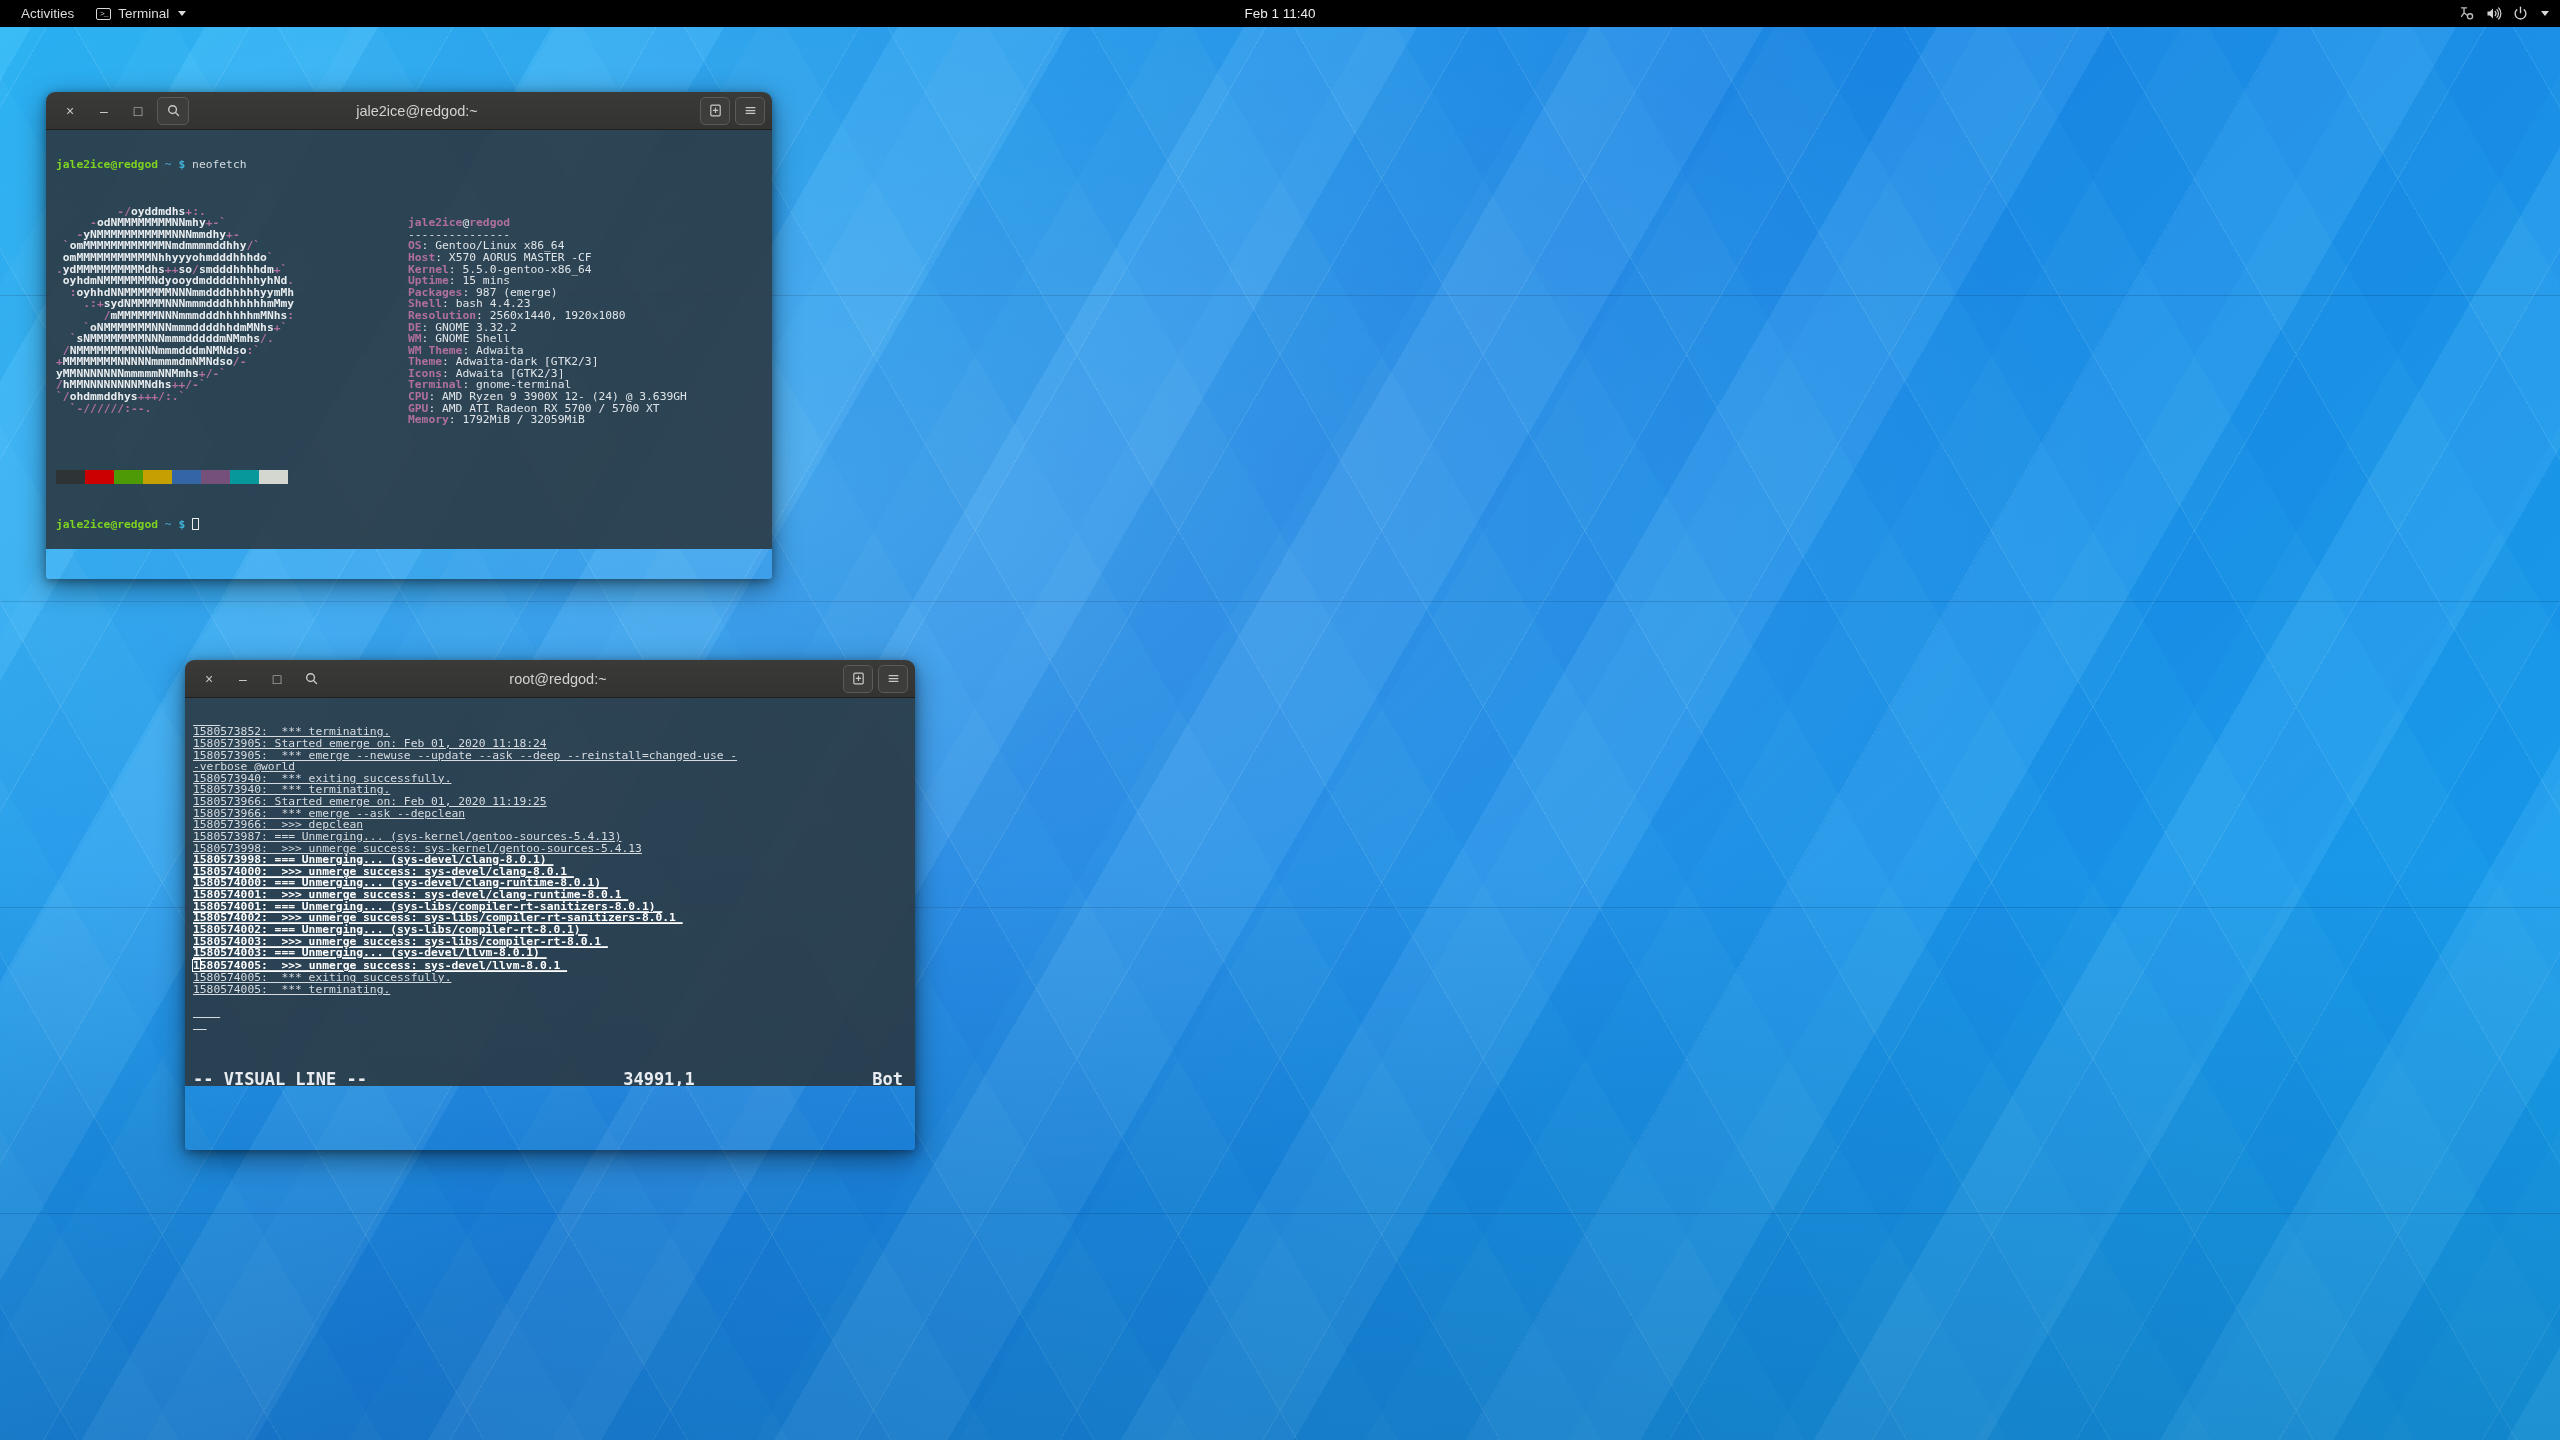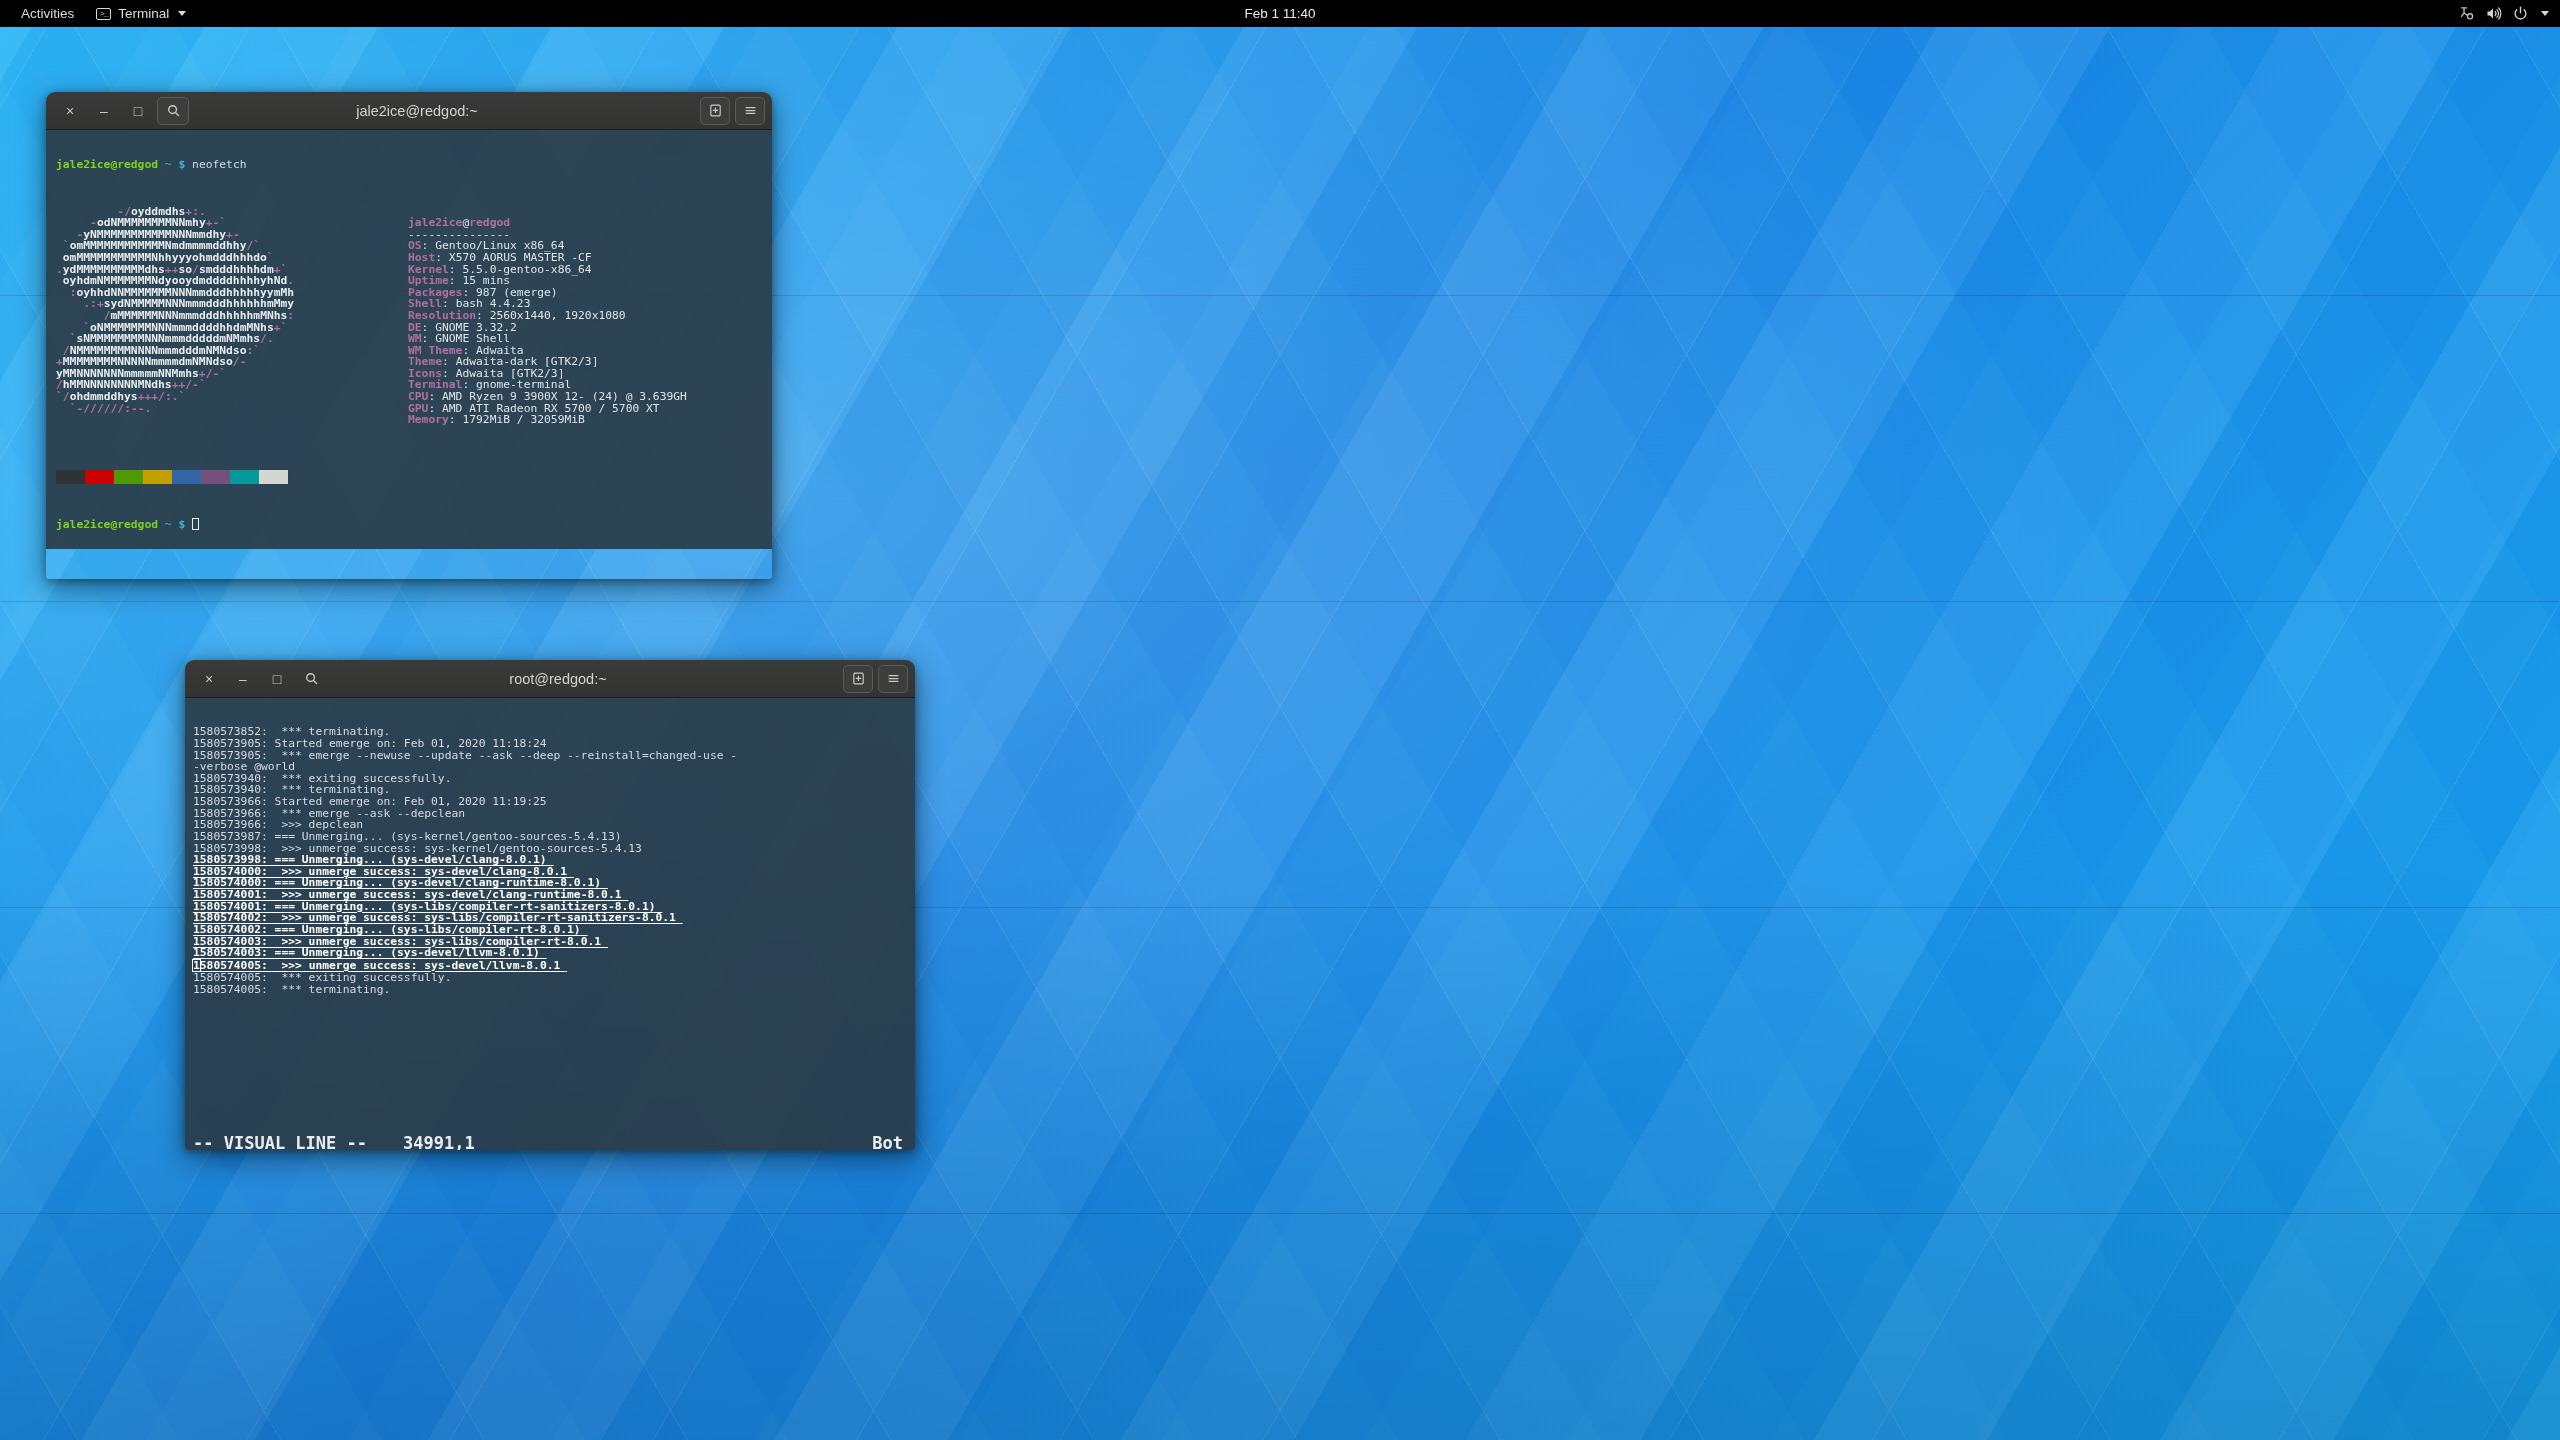--- a/index.html
+++ b/index.html
@@ -170,44 +170,44 @@
   .nf-swatches i{ display:block; width:29px; height:14px; }
   .cursor-block{
     display:inline-block; width:7px; height:12px;
     background:transparent; border:1.4px solid #e8ecef;
     vertical-align:-2px;
   }
 
   
   #win-vim{ left:185px; top:660px; width:730px; height:490px; }
   #win-vim .termbody{
-    height:452px;
+    height:388px;
     background:rgba(42,56,66,.90);
     padding:5px 18px 0 8px;
-    font-size:11.3px; line-height:11.62px;
+    font-size:11.3px; line-height:11.62px;text-decoration:underline;
   }
   #win-vim .line{ color:#d6dbe0; }
   #win-vim .line.sel{
     font-weight:bold; color:#ffffff;
     text-decoration:underline; text-underline-offset:2px;
   }
   #win-vim .curs{
     display:inline-block; border:1.3px solid #ffffff;
     padding:0 0px; margin:0 -1px; color:#fff;
   }
   .vim-status{
     position:absolute; left:0; right:0; bottom:0;
     height:13px; display:flex; align-items:center;
     padding:0 8px 0 8px; color:#e9edf1; font-weight:bold;
     font-size:17px; line-height:11.6px;
     font-family:"DejaVu Sans Mono","Liberation Mono", monospace;
     background:rgba(42,56,66,.0);
   }
   .vim-status .mode{ }
-  .vim-status .pos{ position:absolute; left:0; right:0; 
+  .vim-status .pos{ position:absolute; left:0; right:0; text-align:center;
                     margin-left:218px; }
   .vim-status .loc{ margin-left:auto; padding-right:4px; }
 </style>
 </head>
 <body>
 
 <div id="wallpaper">
   <div class="tri-layer layer-b"></div>
   <div class="tri-layer layer-c"></div>
   <div class="tri-layer layer-a"></div>

